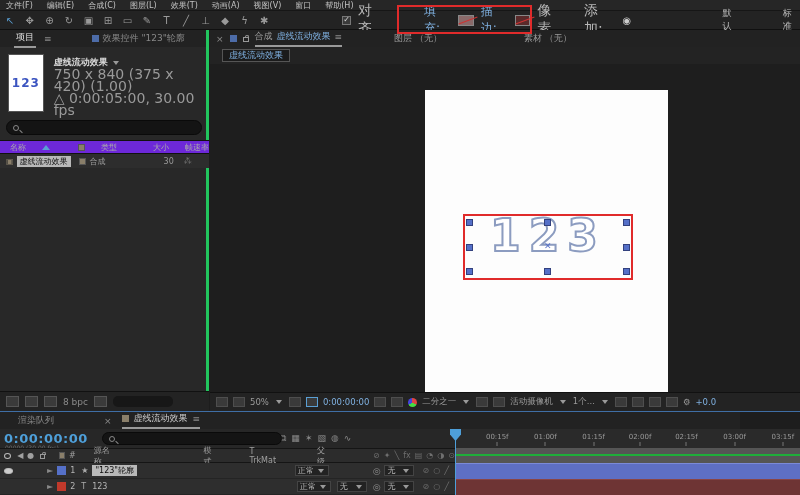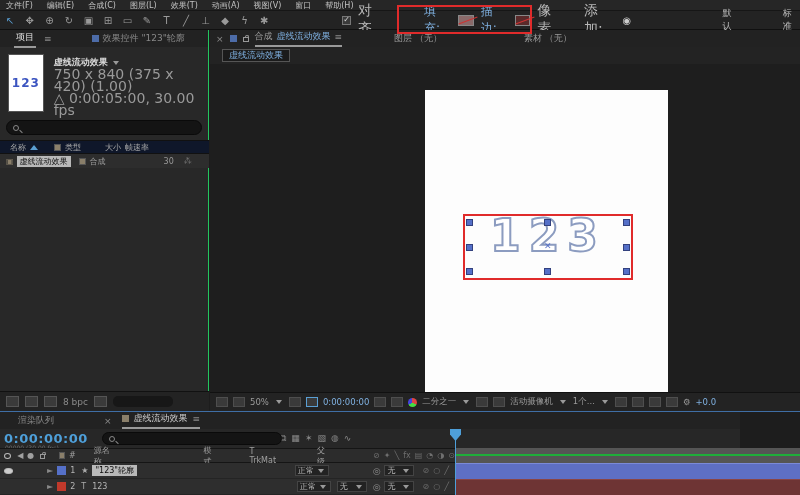--- a/index.html
+++ b/index.html
@@ -32,42 +32,42 @@
                    background:#c33; transform:rotate(-20deg); }
   .caret { display:inline-block; width:0; height:0; border-left:3px solid transparent;
            border-right:3px solid transparent; border-top:4px solid #9a9a9a; margin:0 2px; }
   .ws { color:#bdbdbd; font-size:9px; }
 
   
   .anno { position:absolute; border:2px solid #e02b2b; background:transparent; z-index:50; }
 
   
   .left-panel { position:absolute; left:0; top:30px; width:209px; height:381px; background:#282828;
-                border-right:1px solid #22c55e; }
+                border-right:3px solid #22c55e; }
   .pp-tabs { height:17px; display:flex; align-items:center; gap:8px; padding-left:14px;
              background:#222; font-size:9px; }
   .pp-tab-active { color:#e0e0e0; border-bottom:2px solid #9a9a9a; padding:1px 2px 2px 2px; }
   .pp-tab-dim { color:#888; display:flex; align-items:center; gap:4px;}
   .sq { width:7px; height:7px; background:#4d6ca8; display:inline-block; }
   .pp-info { position:absolute; left:0; top:20px; width:209px; height:66px; display:flex; }
   .thumb { width:46px; height:58px; background:#fff; margin:4px 0 0 8px; display:flex;
            align-items:center; justify-content:center; color:#3b54c0; font-weight:bold;
            font-size:12px; letter-spacing:1px; border:1px solid #555; }
   .pp-meta { margin:6px 0 0 10px; line-height:12px; }
   .pp-name { color:#d8d8d8; font-weight:bold; font-size:9px; }
   .pp-dim { color:#9a9a9a; font-size:14px; }
   .search { position:absolute; height:15px; background:#141414; border:1px solid #0a0a0a;
             border-radius:8px; display:flex; align-items:center; padding-left:6px; color:#777; }
   .mag { width:6px; height:6px; border:1px solid #888; border-radius:50%; position:relative;
          display:inline-block; }
   .mag::after { content:""; position:absolute; left:5px; top:5px; width:4px; height:1px;
                 background:#888; transform:rotate(45deg); }
-  .pp-header { position:absolute; left:0; top:110px; width:209px; height:14px; background:#0f172a;
+  .pp-header { position:absolute; left:0; top:110px; width:209px; height:14px; background:#6d28d9;
                display:flex; align-items:center; font-size:8px; color:#aaa;
-               border-top:1px solid #111; border-bottom:1px solid #111;}
+               border-top:1px solid #111; border-bottom:1px solid #111;justify-content:space-between;}
   .sortup { display:inline-block; width:0; height:0; border-left:4px solid transparent;
             border-right:4px solid transparent; border-bottom:5px solid #5a9fd4; margin-left:4px;}
   .pp-row { position:absolute; left:0; top:124px; width:209px; height:14px; display:flex;
             align-items:center; font-size:8px; color:#999; background:#2d2d2d; }
   .name-chip { background:#b9b9b9; color:#101010; padding:0 3px; font-size:8px; }
   .tag-sq { width:7px; height:7px; background:#8a7f6a; border:1px solid #555; margin:0 4px; }
   .pp-bottom { position:absolute; left:0; bottom:0; width:209px; height:20px; background:#232323;
                display:flex; align-items:center; gap:6px; padding-left:6px; border-top:1px solid #111;}
   .mini-btn { width:13px; height:11px; background:#3a3a3a; border:1px solid #555; }
   .slot { width:60px; height:11px; background:#171717; border-radius:5px; }
@@ -340,20 +340,36 @@
       <div class="tl-icons">
         <span>⧉</span>
         <span>▦</span>
         <span>✶</span>
         <span>▧</span>
         <span>◍</span>
         <span>∿</span>
       </div>
     </div>
 
+    <div class="ruler">
+      <span class="tick" style="left:12%">00:15f</span>
+      <span class="tick" style="left:26%">01:00f</span>
+      <span class="tick" style="left:40%">01:15f</span>
+      <span class="tick" style="left:53.5%">02:00f</span>
+      <span class="tick" style="left:67%">02:15f</span>
+      <span class="tick" style="left:81%">03:00f</span>
+      <span class="tick" style="left:95%">03:15f</span>
+      <span class="tickmark" style="left:12%"></span>
+        <span class="tickmark" style="left:26%"></span>
+      <span class="tickmark" style="left:40%"></span>
+        <span class="tickmark" style="left:53.5%"></span>
+      <span class="tickmark" style="left:67%"></span>
+        <span class="tickmark" style="left:81%"></span>
+      <span class="tickmark" style="left:95%"></span>
+    </div>
     <div class="playhead"></div>
     <div class="ph-line"></div>
 
     <div class="tl-header">
       <span style="margin-left:4px" class="eye"></span>
       <span style="margin-left:6px">◀</span>
       <span style="margin-left:4px">●</span>
       <span class="lock" style="margin-left:6px"></span>
       <span class="tag-sq" style="margin-left:14px"></span>
       <span>#</span>

